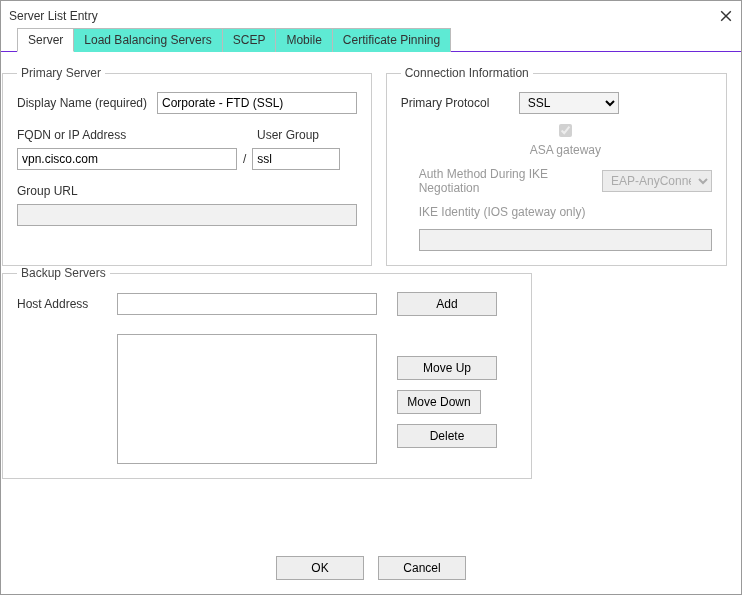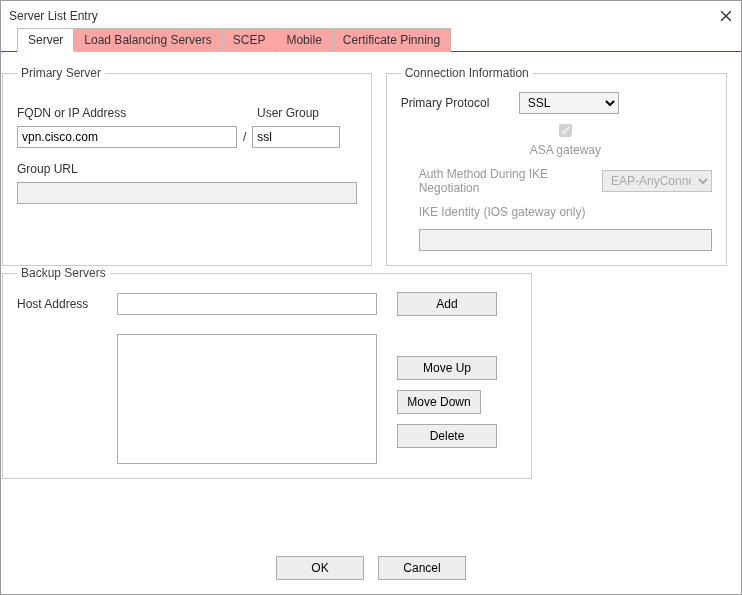--- a/index.html
+++ b/index.html
@@ -37,21 +37,21 @@
     display: flex;
     border-bottom: 1px solid #6d28d9;
     padding-left: 16px;
     margin-top: 2px;
   }
   .tab {
     padding: 4px 10px;
     border: 1px solid #bbb;
     border-bottom: none;
     margin-right: -1px;
-    background: #fca5a5;
+    background: #5eead4;
     position: relative;
     top: 1px;
     cursor: pointer;
   }
   .tab.active {
     background: #fff;
     border-bottom: 1px solid #fff;
     z-index: 2;
   }
   .body {
@@ -195,20 +195,24 @@
     <div class="tab">SCEP</div>
     <div class="tab">Mobile</div>
     <div class="tab">Certificate Pinning</div>
   </div>
 
   <div class="body">
     <div class="row-top">
       <fieldset class="group primary-server">
         <legend>Primary Server</legend>
 
+        <div class="field-row">
+          <span class="label" style="width:140px">Display Name (required)</span>
+          <input type="text" style="flex: 1 1 0%;" value="Corporate - FTD (SSL)">
+        </div>
 
         <div class="field-row labels-only" style="margin-top:14px">
           <span class="label" style="width:240px">FQDN or IP Address</span>
           <span class="label">User Group</span>
         </div>
         <div class="field-row" style="margin-top:6px">
           <input type="text" style="width: 220px;" value="vpn.cisco.com">
           <span class="slash">/</span>
           <input type="text" style="width: 88px;" value="ssl">
         </div>

